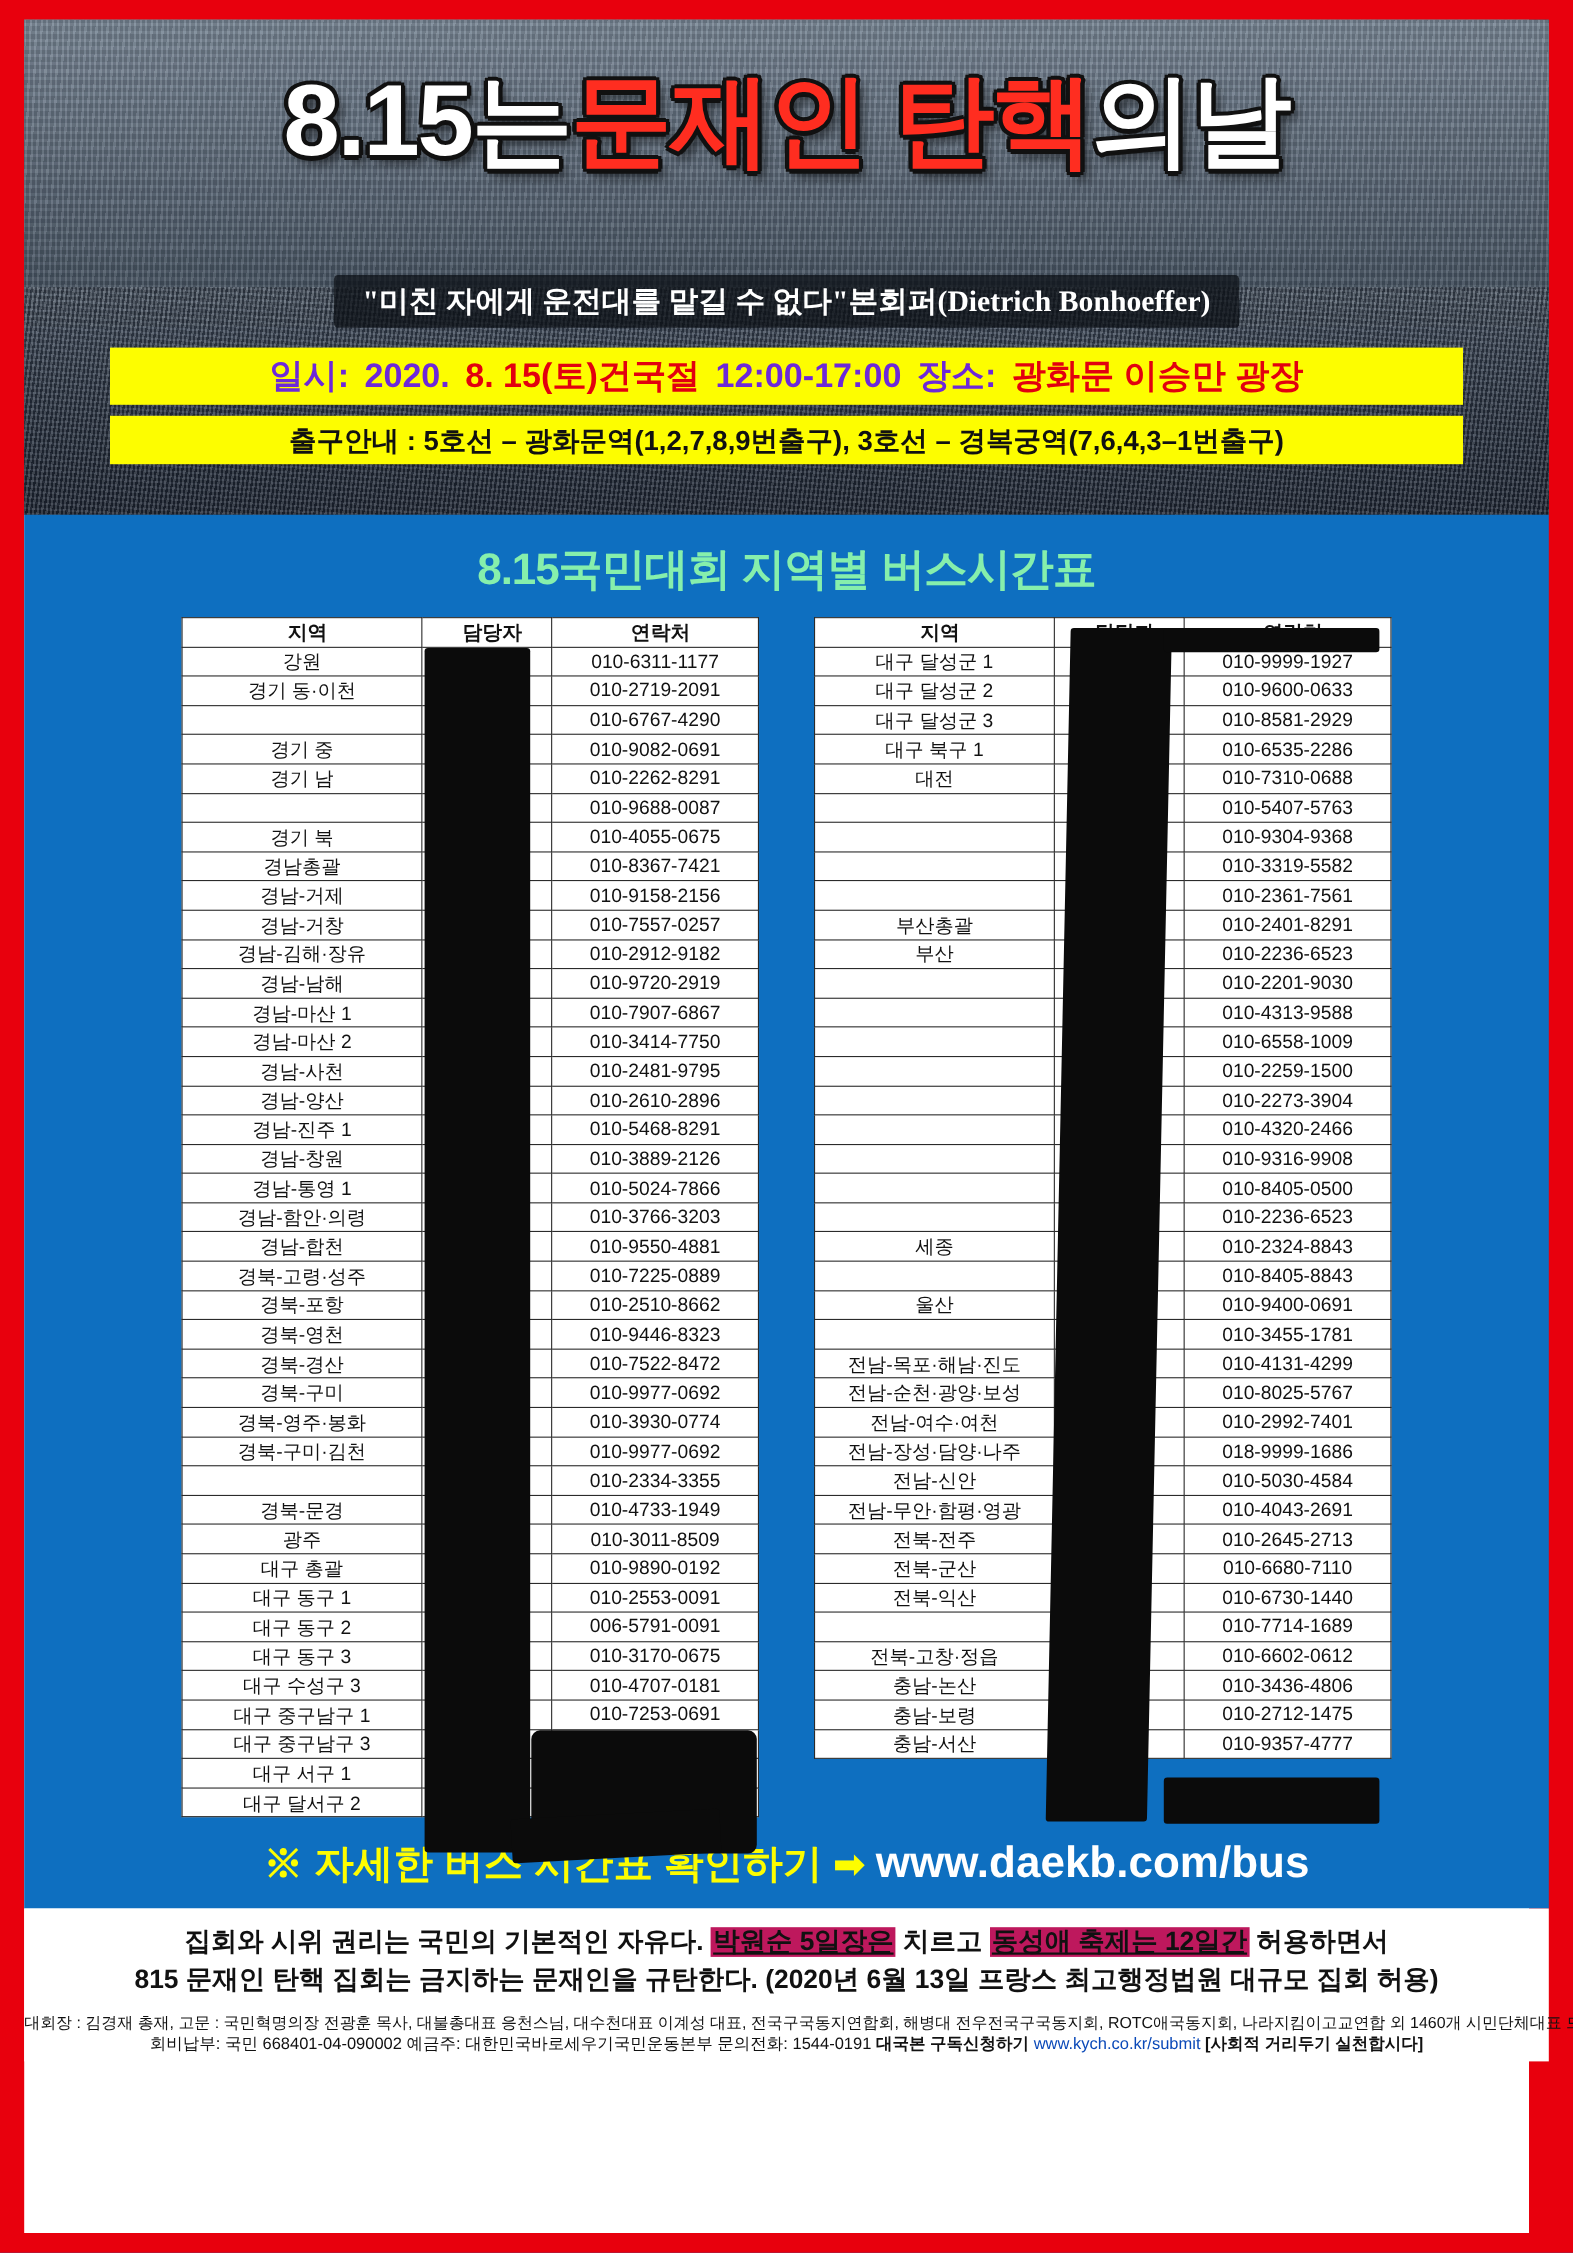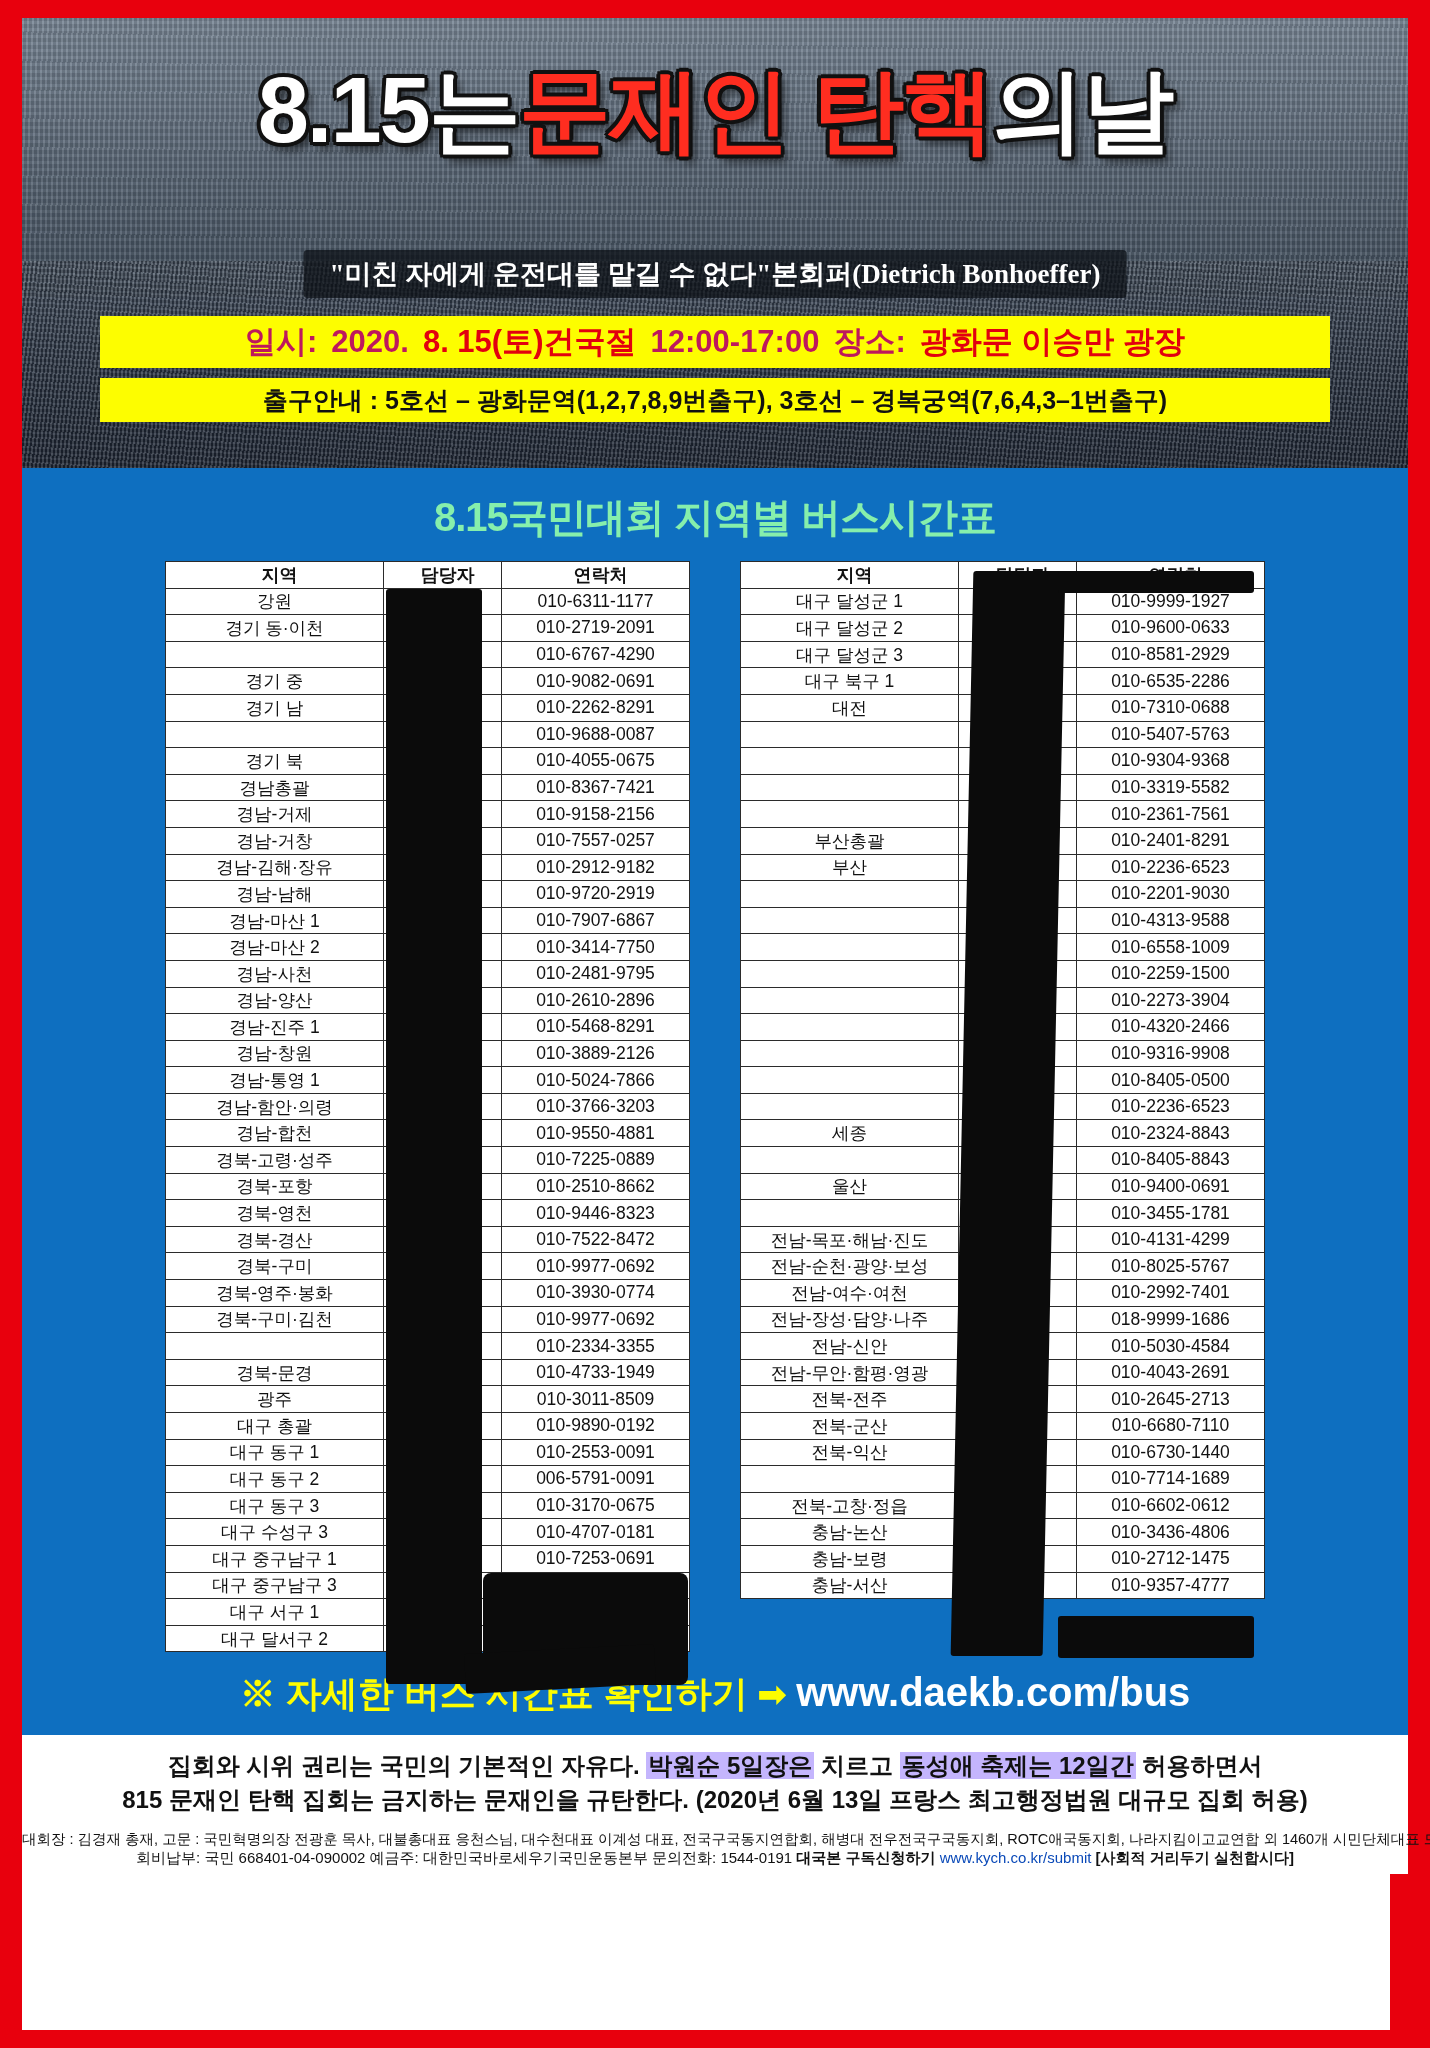--- a/index.html
+++ b/index.html
@@ -69,21 +69,21 @@
     font-family:"Liberation Serif", serif;
   }
   .info-row{
     position:absolute;left:50%;transform:translateX(-50%);top:298px;
     width:1230px;height:52px;
     background:#fdfd00;
     display:flex;align-items:center;justify-content:center;gap:14px;
     font-size:31px;font-weight:bold;color:#111;white-space:nowrap;
   }
   .info-row .red{color:#e2000f;}
-  .info-row .blk{color:#be185d;}
+  .info-row .blk{color:#6d28d9;}
   .exit-row{
     position:absolute;left:50%;transform:translateX(-50%);top:360px;
     width:1230px;height:44px;
     background:#fdfd00;
     display:flex;align-items:center;justify-content:center;
     font-size:25px;font-weight:bold;color:#111;white-space:nowrap;
   }
   
   .bluewrap{
     position:relative;width:1386px;background:#0e6fc0;
@@ -118,21 +118,21 @@
   .linkbar .arrow{color:#fdfd00;font-size:34px;}
   .linkbar .url{color:#ffffff;font-size:40px;}
   
   .footer{
     position:relative;width:1386px;background:#ffffff;padding:14px 0 6px 0;
   }
   .f1{
     text-align:center;font-size:24px;font-weight:bold;color:#111;
     line-height:1.42;white-space:nowrap;
   }
-  .hl{background:#c4b5fd;padding:0 2px;}
+  .hl{background:#be185d;padding:0 2px;text-decoration:underline;}
   .f2{
     text-align:center;font-size:14.5px;color:#111;margin-top:12px;white-space:nowrap;
   }
   .f3{
     text-align:center;font-size:15px;color:#111;margin-top:0;white-space:nowrap;
   }
   .f3 .b{font-weight:bold;}
   .f3 .blue{color:#0a49b8;}
 </style>
 </head>

